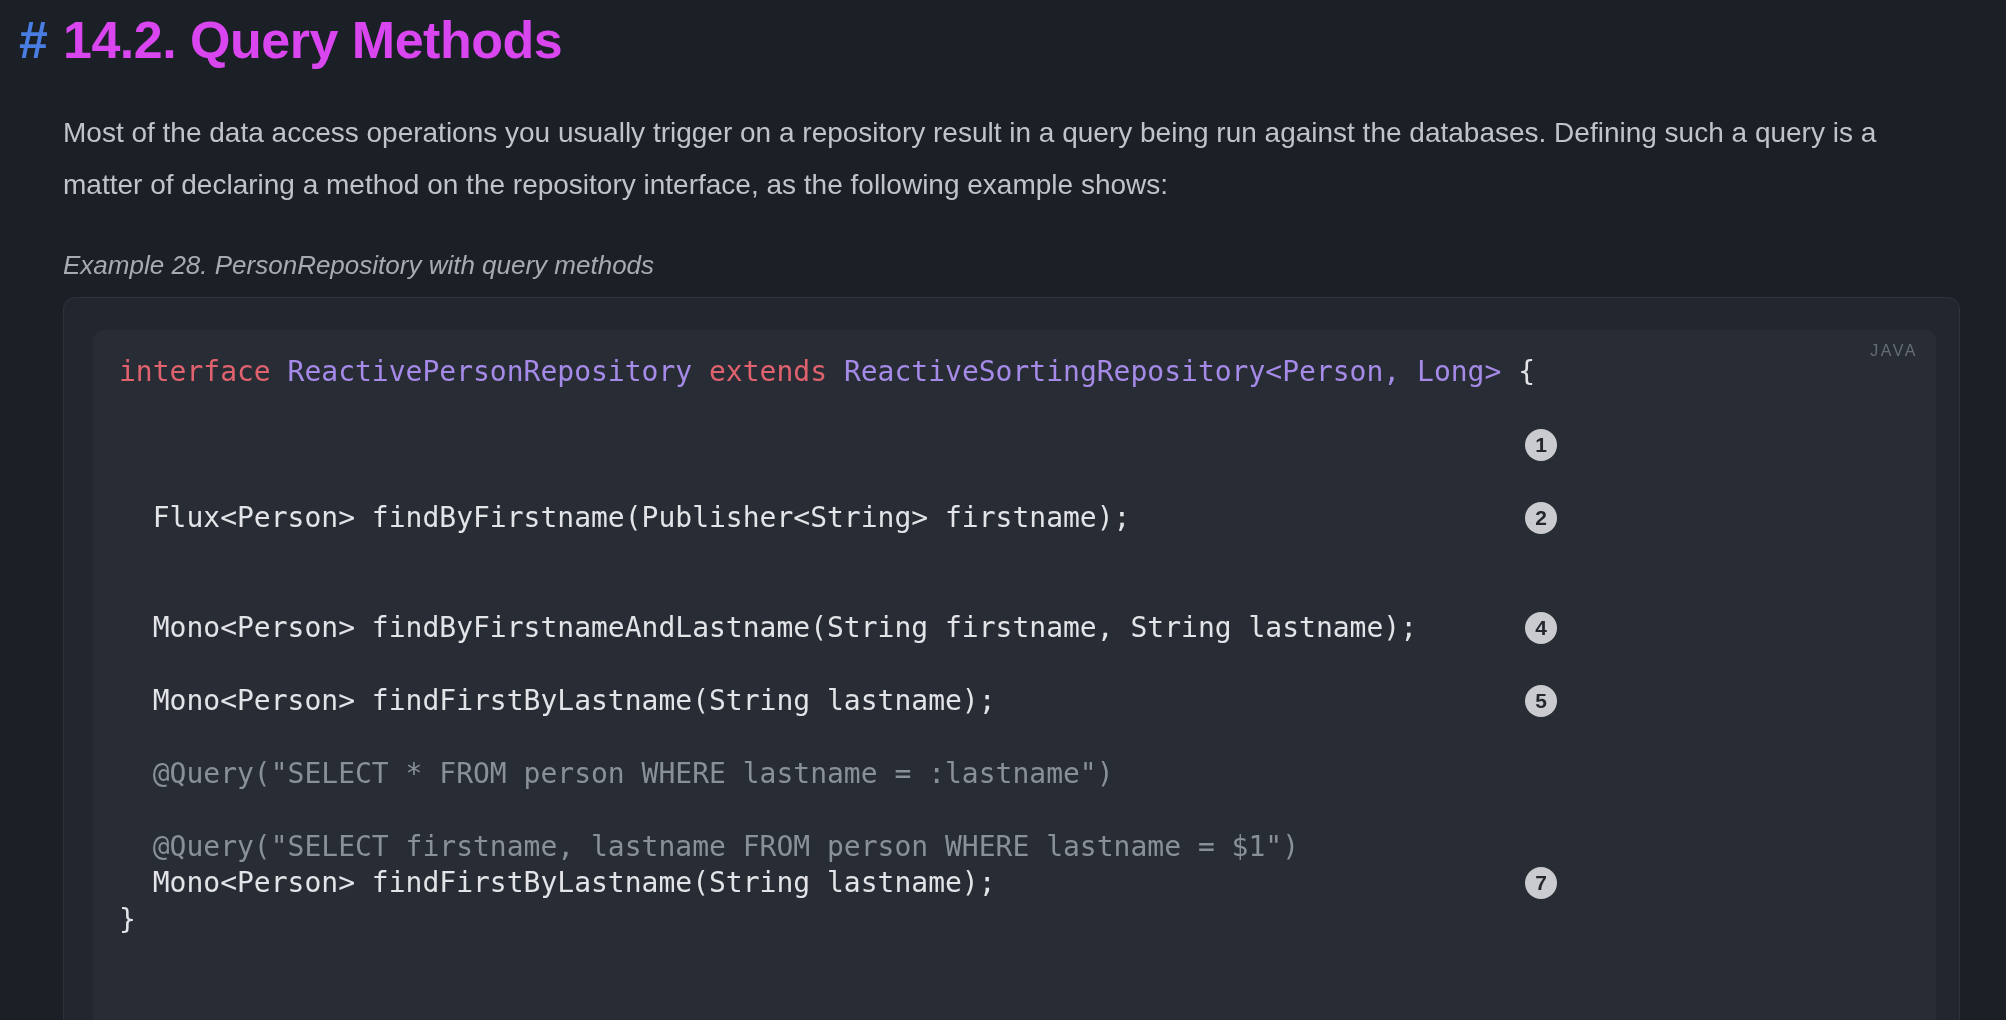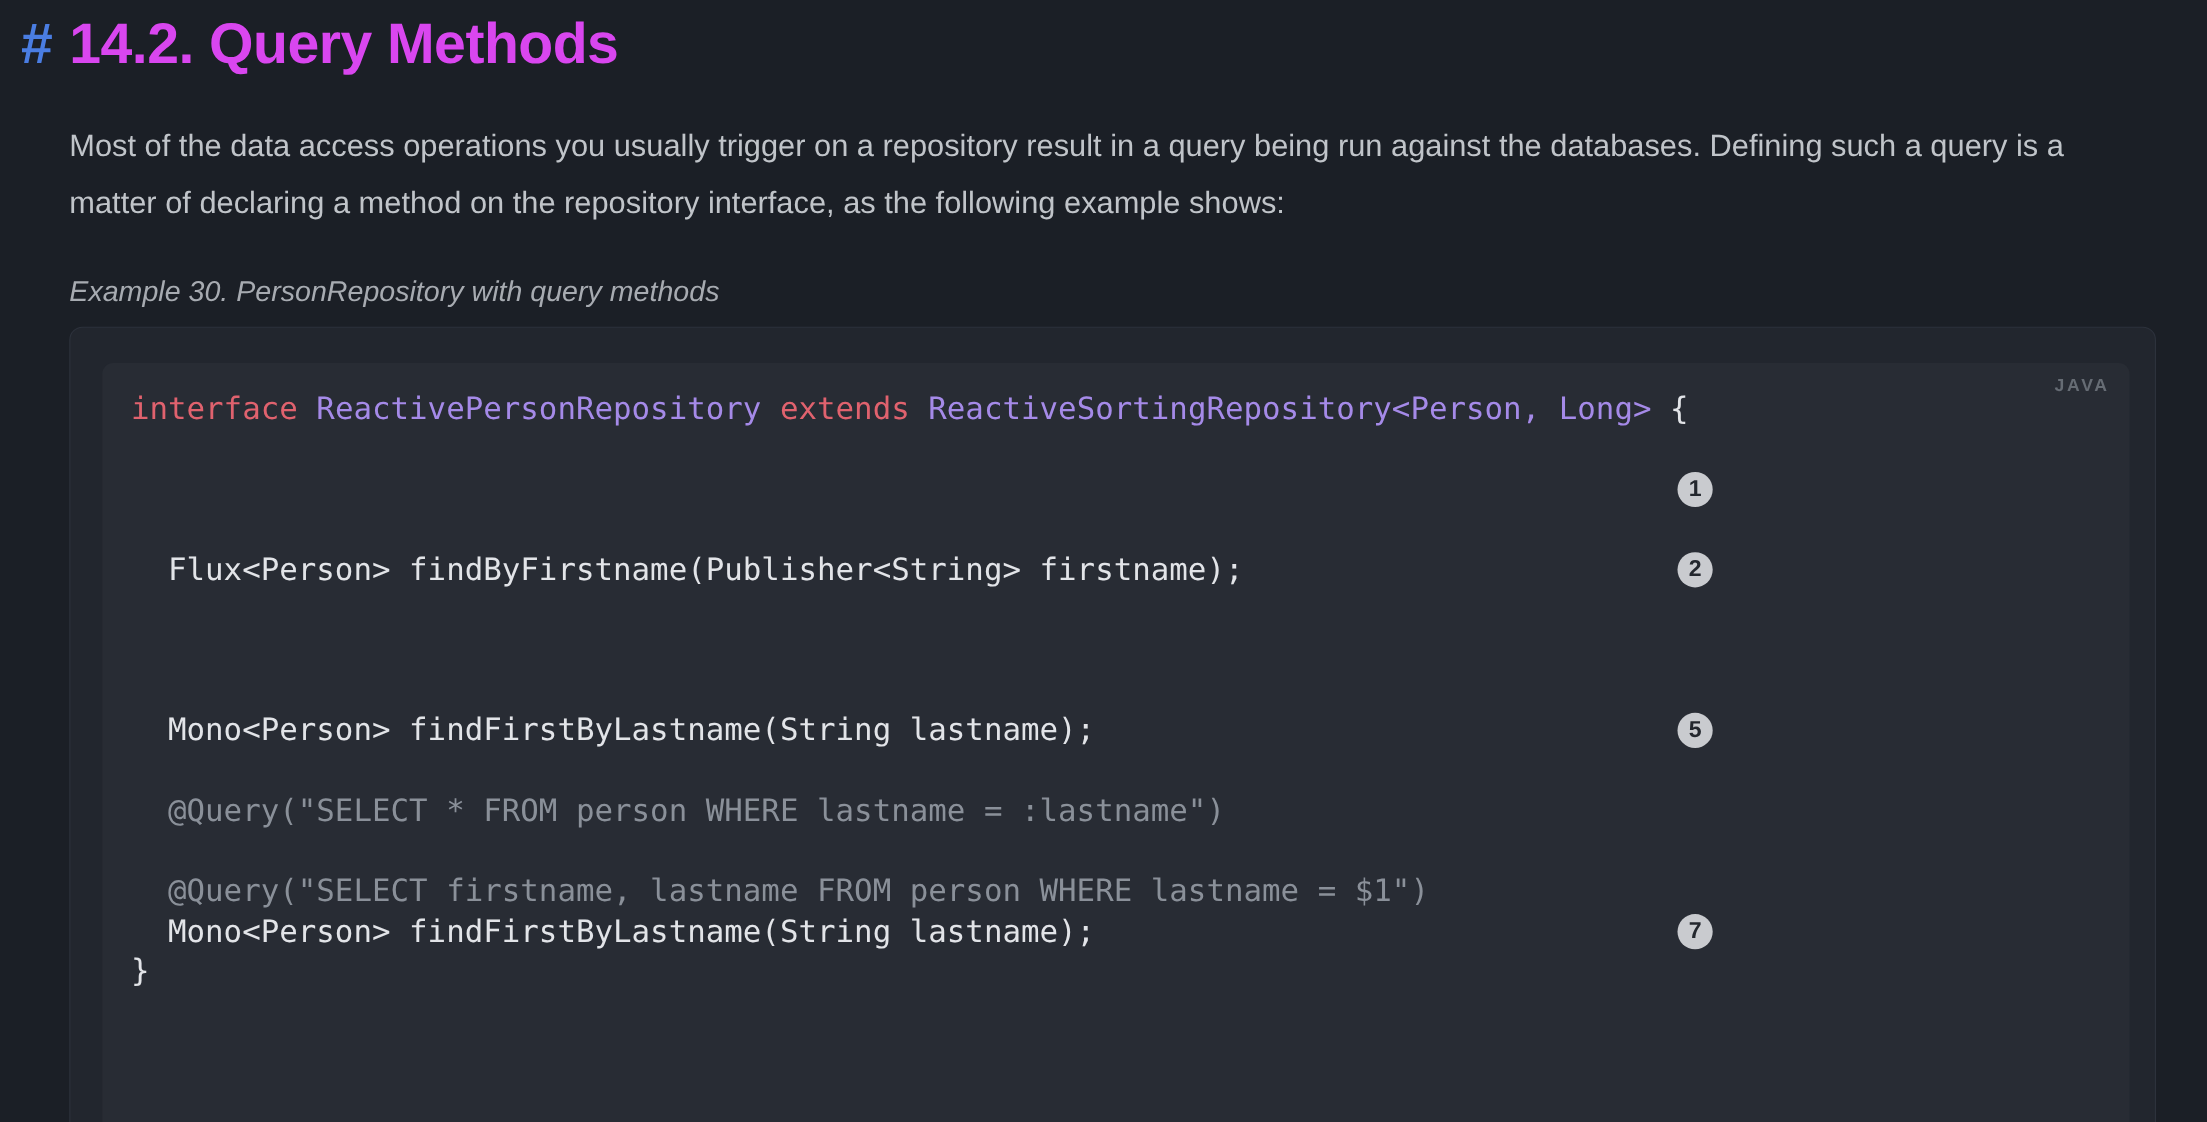--- a/index.html
+++ b/index.html
@@ -77,21 +77,21 @@
     width: 1843px;
     min-height: 721px;
     padding: 24px 0 40px 26px;
   }
   .lang-label {
     position: absolute;
     top: 12px;
     right: 18px;
     color: #666c74;
     font-size: 16px;
-    font-weight: 700;
+    font-weight: 400;
     letter-spacing: 2.5px;
     user-select: none;
   }
   .code-line {
     position: relative;
     height: 36.5px;
     line-height: 36.5px;
     white-space: pre;
     font-family: "DejaVu Sans Mono", monospace;
     font-size: 28px;
@@ -123,33 +123,34 @@
 
 <div class="content">
 
   <div class="heading-row">
     <a class="hash">#</a>
     <h1 class="page-title">14.2. Query Methods</h1>
   </div>
 
   <div class="intro">Most of the data access operations you usually trigger on a repository result in a query being run against the databases. Defining such a query is a matter of declaring a method on the repository interface, as the following example shows:</div>
 
-  <div class="example-caption">Example 30. PersonRepository with query methods</div>
+  <div class="example-caption">Example 28. PersonRepository with query methods</div>
 
   <div class="example-block">
     <div class="code-block">
       <span class="lang-label">JAVA</span>
       <div>
           <div class="code-line"><span class="tok-keyword">interface</span><span class="tok-plain"> </span><span class="tok-type">ReactivePersonRepository</span><span class="tok-plain"> </span><span class="tok-keyword">extends</span><span class="tok-plain"> </span><span class="tok-type">ReactiveSortingRepository&lt;Person, Long&gt;</span><span class="tok-plain"> {</span></div>
           <div class="code-line"></div>
           <div class="code-line"><span class="callout">1</span></div>
           <div class="code-line"></div>
           <div class="code-line"><span class="tok-plain">  Flux&lt;Person&gt; findByFirstname(Publisher&lt;String&gt; firstname);</span><span class="callout">2</span></div>
           <div class="code-line"></div>
           <div class="code-line"></div>
+          <div class="code-line"><span class="tok-plain">  Mono&lt;Person&gt; findByFirstnameAndLastname(String firstname, String lastname);</span><span class="callout">4</span></div>
           <div class="code-line"></div>
           <div class="code-line"><span class="tok-plain">  Mono&lt;Person&gt; findFirstByLastname(String lastname);</span><span class="callout">5</span></div>
           <div class="code-line"></div>
           <div class="code-line"><span class="tok-annotation">  @Query("SELECT * FROM person WHERE lastname = :lastname")</span></div>
           <div class="code-line"></div>
           <div class="code-line"><span class="tok-annotation">  @Query("SELECT firstname, lastname FROM person WHERE lastname = $1")</span></div>
           <div class="code-line"><span class="tok-plain">  Mono&lt;Person&gt; findFirstByLastname(String lastname);</span><span class="callout">7</span></div>
           <div class="code-line"><span class="tok-plain">}</span></div>
         </div>
     </div>

